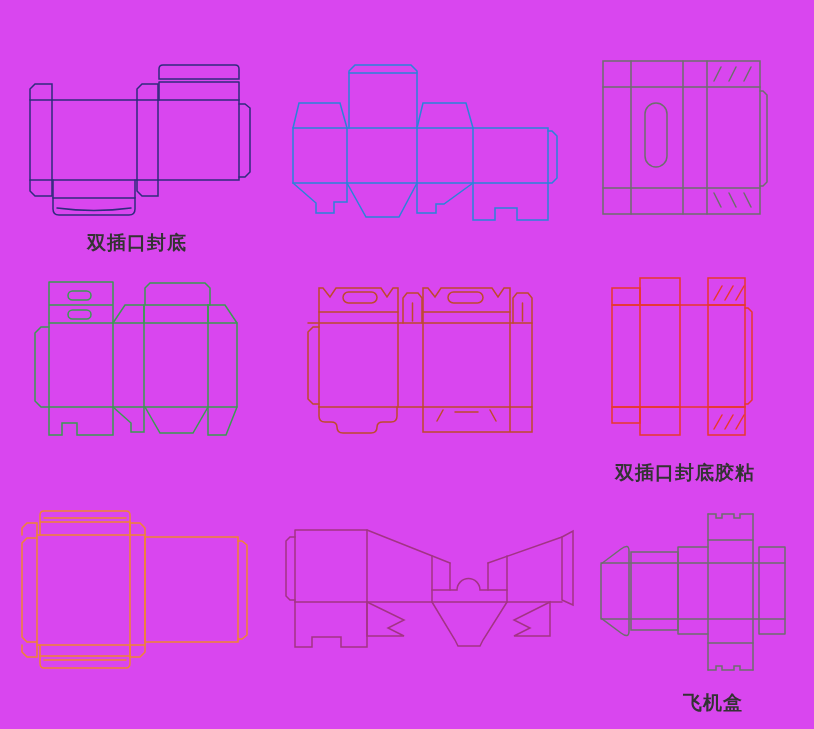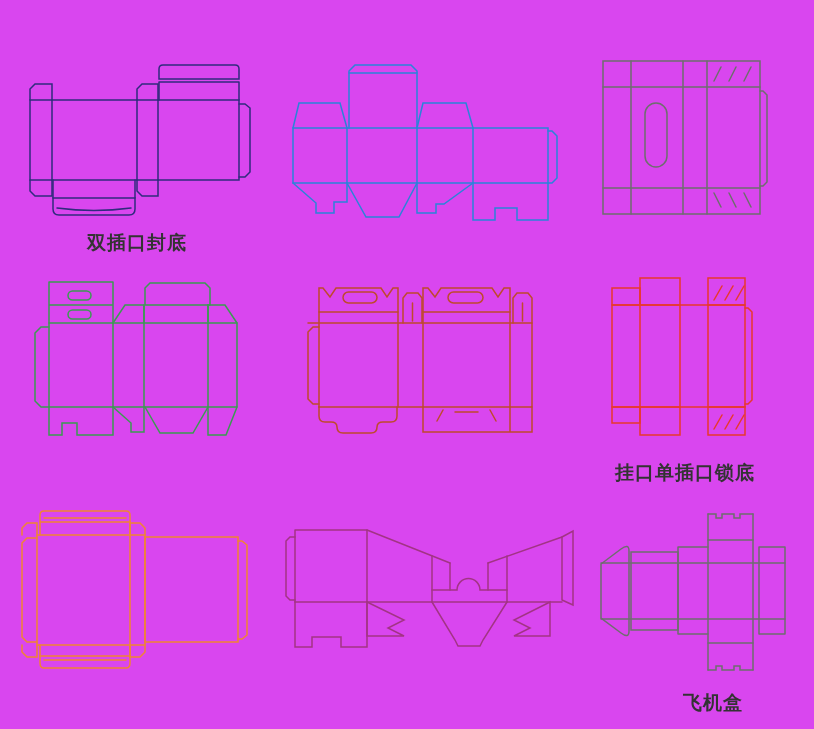--- a/index.html
+++ b/index.html
@@ -179,16 +179,16 @@
         <path d="M708,514 H716 V518 H722 V514 H734 V518 H740 V514 H753"></path>
         <path d="M708,670 H716 V666 H722 V670 H734 V666 H740 V670 H753"></path>
         <path d="M708,540 H753 M708,643 H753"></path>
         <path d="M759,547 V634 M785,547 V634 M759,547 H785 M759,634 H785"></path>
         <path d="M601,563 H785 M601,619 H785"></path>
       </g>
     </svg>
   </figure>
 
   <figcaption class="caption" style="left:137px;top:230px">双插口封底</figcaption>
-  <figcaption class="caption" style="left:685px;top:460px">挂口单插口锁底</figcaption>
+  <figcaption class="caption" style="left:685px;top:460px">双插口封底胶粘</figcaption>
   <figcaption class="caption" style="left:713px;top:690px">飞机盒</figcaption>
 
 </div>
 
 </body></html>

